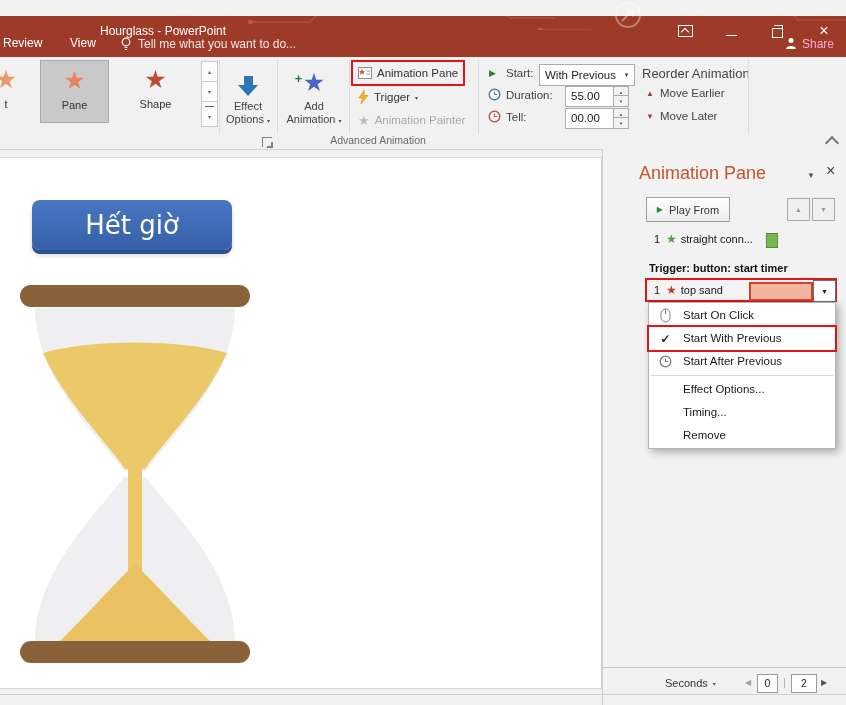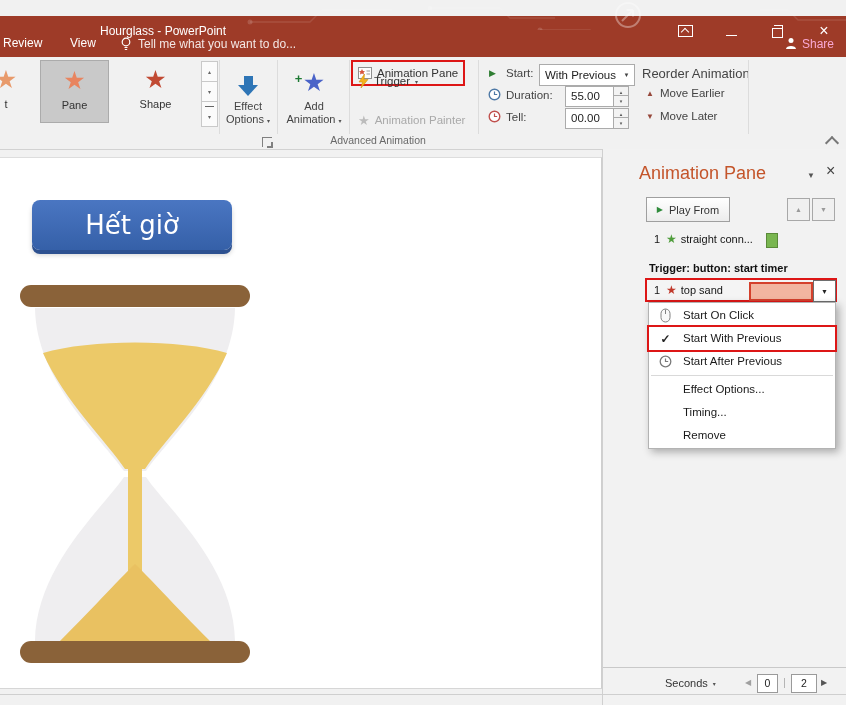--- a/index.html
+++ b/index.html
@@ -48,21 +48,21 @@
   .bb-line{line-height:13px;white-space:nowrap}
   .caret{font-size:6px;color:#555}
   .eo-arrow{display:flex;flex-direction:column;align-items:center}
   .eo-stem{width:9px;height:9px;background:#2e75b6}
   .eo-head{width:0;height:0;border-left:10px solid transparent;border-right:10px solid transparent;border-top:11px solid #2e75b6}
   .aa-star{position:relative;font-size:25px;line-height:28px;color:#4a63c8;font-style:normal}
   .aa-plus{position:absolute;left:-8px;top:-3px;color:#1e7a34;font-weight:bold;font-size:13px}
 
   .small-btn{position:absolute;left:353px;height:22px;display:flex;align-items:center;gap:5px;font-size:11.5px;color:#333;padding:0 5px;white-space:nowrap}
   .sb-pane{top:5px}
-  .sb-trigger{top:13px}
+  .sb-trigger{top:29px}
   .sb-painter{top:52px;color:#a9a9a9}
   .painter-star{font-size:13px;color:#bcbcbc;font-style:normal}
   .annotated-red{box-shadow:0 0 0 2px #dd1616}
 
   .lbl{position:absolute;font-size:11.5px;color:#444;white-space:nowrap}
   .t-play{position:absolute;left:489px;top:11px;font-size:9px;color:#2e7d32}
   .t-clock{position:absolute;left:488px}
   .inputbox{position:absolute;background:#fff;border:1px solid #ababab;font-size:11.5px;color:#222}
   .dd-start{left:539px;top:7px;width:94px;height:20px;display:flex;align-items:center}
   .dd-val{flex:1;padding-left:5px;white-space:nowrap}

